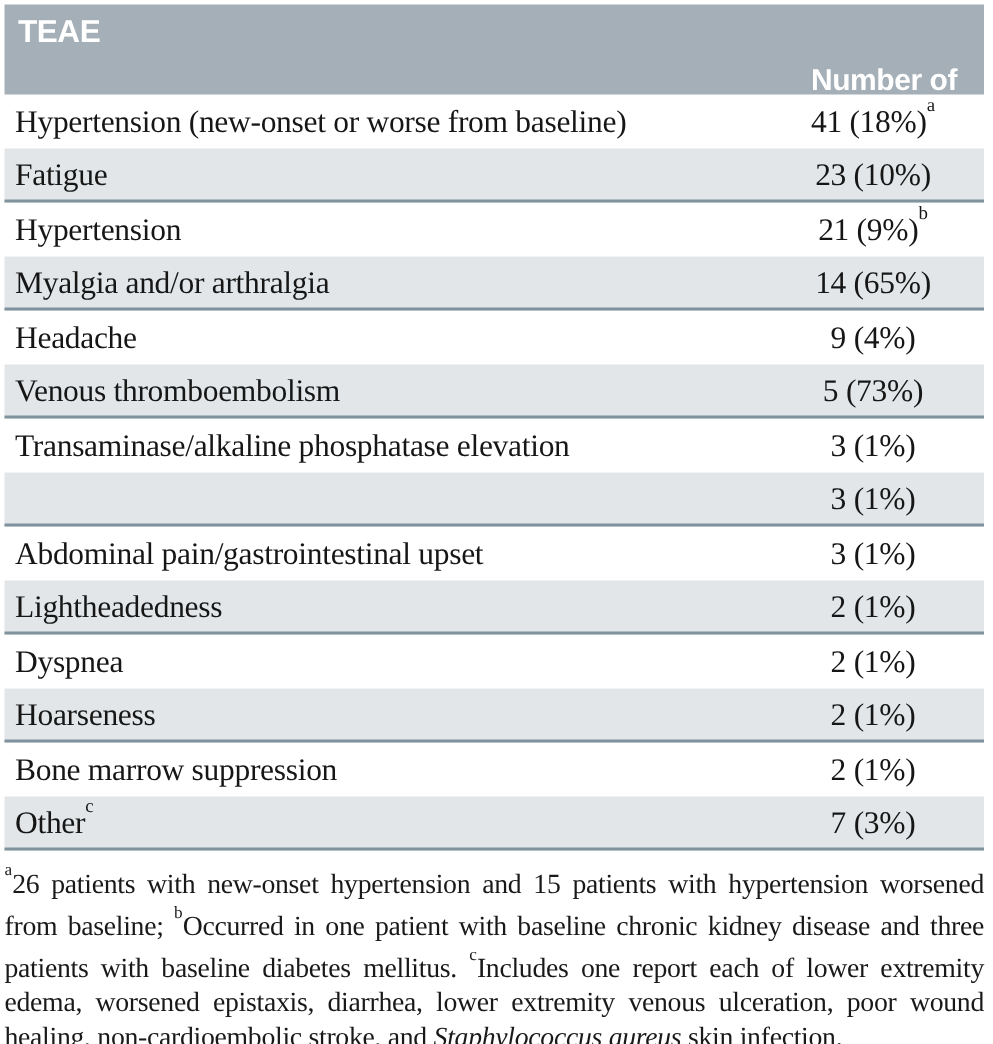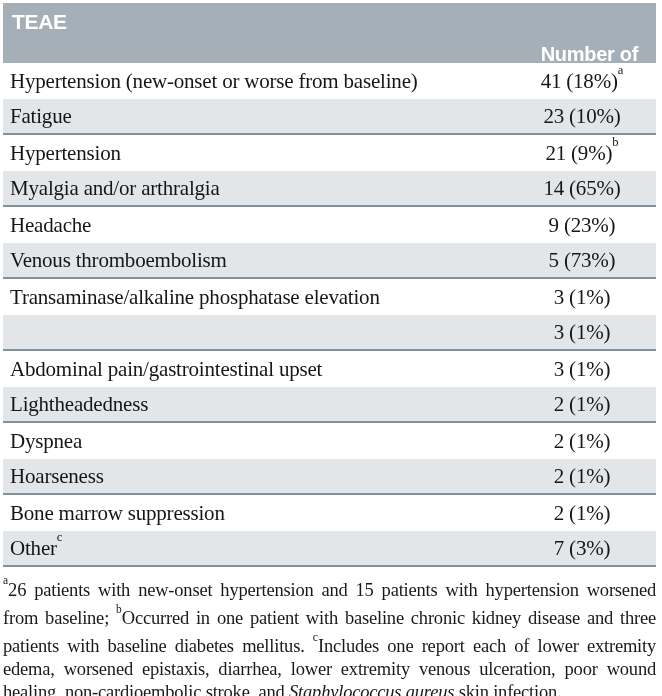--- a/index.html
+++ b/index.html
@@ -82,21 +82,21 @@
       <div class="value"><span class="value-text">21 (9%)</span><sup class="s value-sup">b</sup></div>
     </div>
 
     <div class="row shaded">
       <div class="label"><span class="label-text">Myalgia and/or arthralgia</span><sup class="s label-sup"></sup></div>
       <div class="value"><span class="value-text">14 (65%)</span><sup class="s value-sup"></sup></div>
     </div>
 
     <div class="row">
       <div class="label"><span class="label-text">Headache</span><sup class="s label-sup"></sup></div>
-      <div class="value"><span class="value-text">9 (23%)</span><sup class="s value-sup"></sup></div>
+      <div class="value"><span class="value-text">9 (4%)</span><sup class="s value-sup"></sup></div>
     </div>
 
     <div class="row shaded">
       <div class="label"><span class="label-text">Venous thromboembolism</span><sup class="s label-sup"></sup></div>
       <div class="value"><span class="value-text">5 (73%)</span><sup class="s value-sup"></sup></div>
     </div>
 
     <div class="row">
       <div class="label"><span class="label-text">Transaminase/alkaline phosphatase elevation</span><sup class="s label-sup"></sup></div>
       <div class="value"><span class="value-text">3 (1%)</span><sup class="s value-sup"></sup></div>

